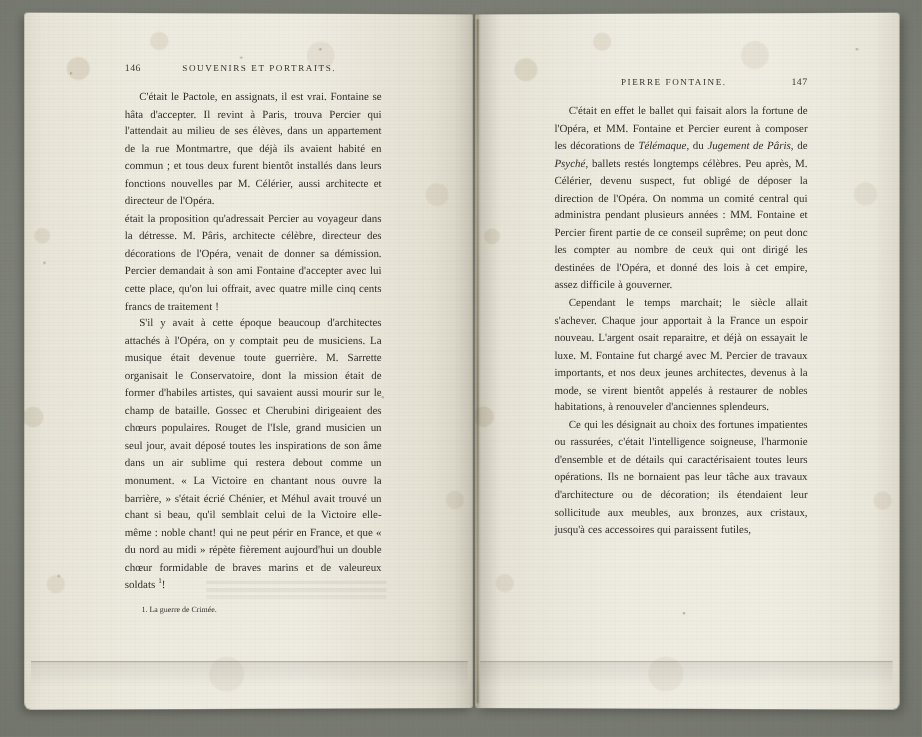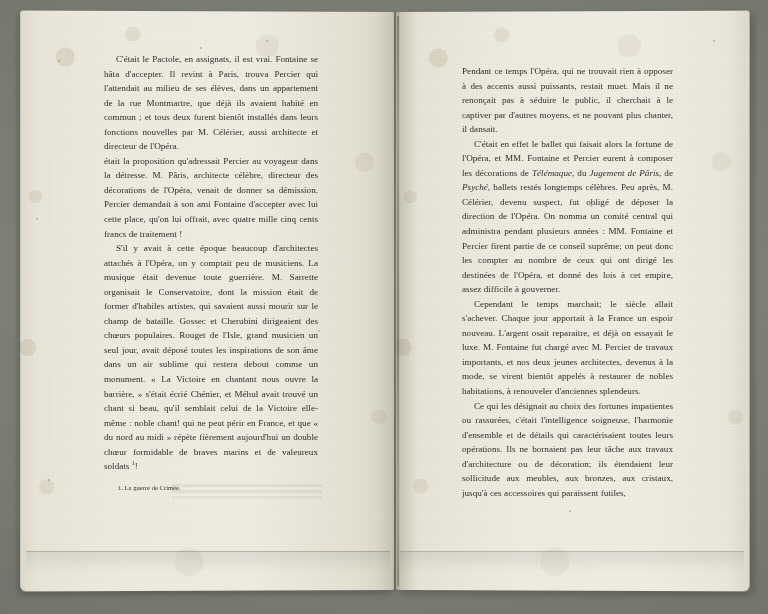--- a/index.html
+++ b/index.html
@@ -250,32 +250,39 @@
     <div class="leaf" id="leaf-right">
       <div class="foxing"></div>
     </div>
 
     <div id="gutter"></div>
     <div id="crease"></div>
     <div class="block-edge" id="edge-left"></div>
     <div class="block-edge" id="edge-right"></div>
 
     <div class="page-body" id="body-left">
+      <div class="running-head" id="head-left">
+        <span class="folio">146</span>
+        <span class="title">SOUVENIRS ET PORTRAITS.</span>
+      </div>
 
       <p class="para">C'était le Pactole, en assignats, il est vrai. Fontaine se hâta d'accepter. Il revint à Paris, trouva Percier qui l'attendait au milieu de ses élèves, dans un appartement de la rue Montmartre, que déjà ils avaient habité en commun ; et tous deux furent bientôt installés dans leurs fonctions nouvelles par M. Célérier, aussi architecte et directeur de l'Opéra.</p>
       <p class="para cont">était la proposition qu'adressait Percier au voyageur dans la détresse. M. Pâris, architecte célèbre, directeur des décorations de l'Opéra, venait de donner sa démission. Percier demandait à son ami Fontaine d'accepter avec lui cette place, qu'on lui offrait, avec quatre mille cinq cents francs de traitement !</p>
       <p class="para">S'il y avait à cette époque beaucoup d'architectes attachés à l'Opéra, on y comptait peu de musiciens. La musique était devenue toute guerrière. M. Sarrette organisait le Conservatoire, dont la mission était de former d'habiles artistes, qui savaient aussi mourir sur le champ de bataille. Gossec et Cherubini dirigeaient des chœurs populaires. Rouget de l'Isle, grand musicien un seul jour, avait déposé toutes les inspirations de son âme dans un air sublime qui restera debout comme un monument. « La Victoire en chantant nous ouvre la barrière, » s'était écrié Chénier, et Méhul avait trouvé un chant si beau, qu'il semblait celui de la Victoire elle-même : noble chant! qui ne peut périr en France, et que « du nord au midi » répète fièrement aujourd'hui un double chœur formidable de braves marins et de valeureux soldats <sup>1</sup>!</p>
 
       <div class="footnote-rule"></div>
       <p class="footnote">1. La guerre de Crimée.</p>
     </div>
 
     <div class="page-body" id="body-right">
-
-      <p class="para cont">Pendant ce temps l'Opéra, qui ne trouvait rien à opposer à des accents aussi puissants, restait muet. Mais il ne renonçait pas à séduire le public, il cherchait à le captiver par d'autres moyens, et ne pouvant plus chanter, il dansait.</p>
+      <div class="running-head" id="head-right">
+        <span class="title">PIERRE FONTAINE.</span>
+        <span class="folio">147</span>
+      </div>
+
       <p class="para">C'était en effet le ballet qui faisait alors la fortune de l'Opéra, et MM. Fontaine et Percier eurent à composer les décorations de <em>Télémaque</em>, du <em>Jugement de Pâris</em>, de <em>Psyché</em>, ballets restés longtemps célèbres. Peu après, M. Célérier, devenu suspect, fut obligé de déposer la direction de l'Opéra. On nomma un comité central qui administra pendant plusieurs années : MM. Fontaine et Percier firent partie de ce conseil suprême; on peut donc les compter au nombre de ceux qui ont dirigé les destinées de l'Opéra, et donné des lois à cet empire, assez difficile à gouverner.</p>
       <p class="para">Cependant le temps marchait; le siècle allait s'achever. Chaque jour apportait à la France un espoir nouveau. L'argent osait reparaitre, et déjà on essayait le luxe. M. Fontaine fut chargé avec M. Percier de travaux importants, et nos deux jeunes architectes, devenus à la mode, se virent bientôt appelés à restaurer de nobles habitations, à renouveler d'anciennes splendeurs.</p>
       <p class="para">Ce qui les désignait au choix des fortunes impatientes ou rassurées, c'était l'intelligence soigneuse, l'harmonie d'ensemble et de détails qui caractérisaient toutes leurs opérations. Ils ne bornaient pas leur tâche aux travaux d'architecture ou de décoration; ils étendaient leur sollicitude aux meubles, aux bronzes, aux cristaux, jusqu'à ces accessoires qui paraissent futiles,</p>
     </div>
 
     <div id="ghost-left"></div>
 
     <div class="speck" style="left:36px;  top:48px;  width:2px; height:2px;"></div>
     <div class="speck" style="left:178px; top:35px;  width:2px; height:2px;"></div>
     <div class="speck" style="left:244px; top:28px;  width:2px; height:2px;"></div>

